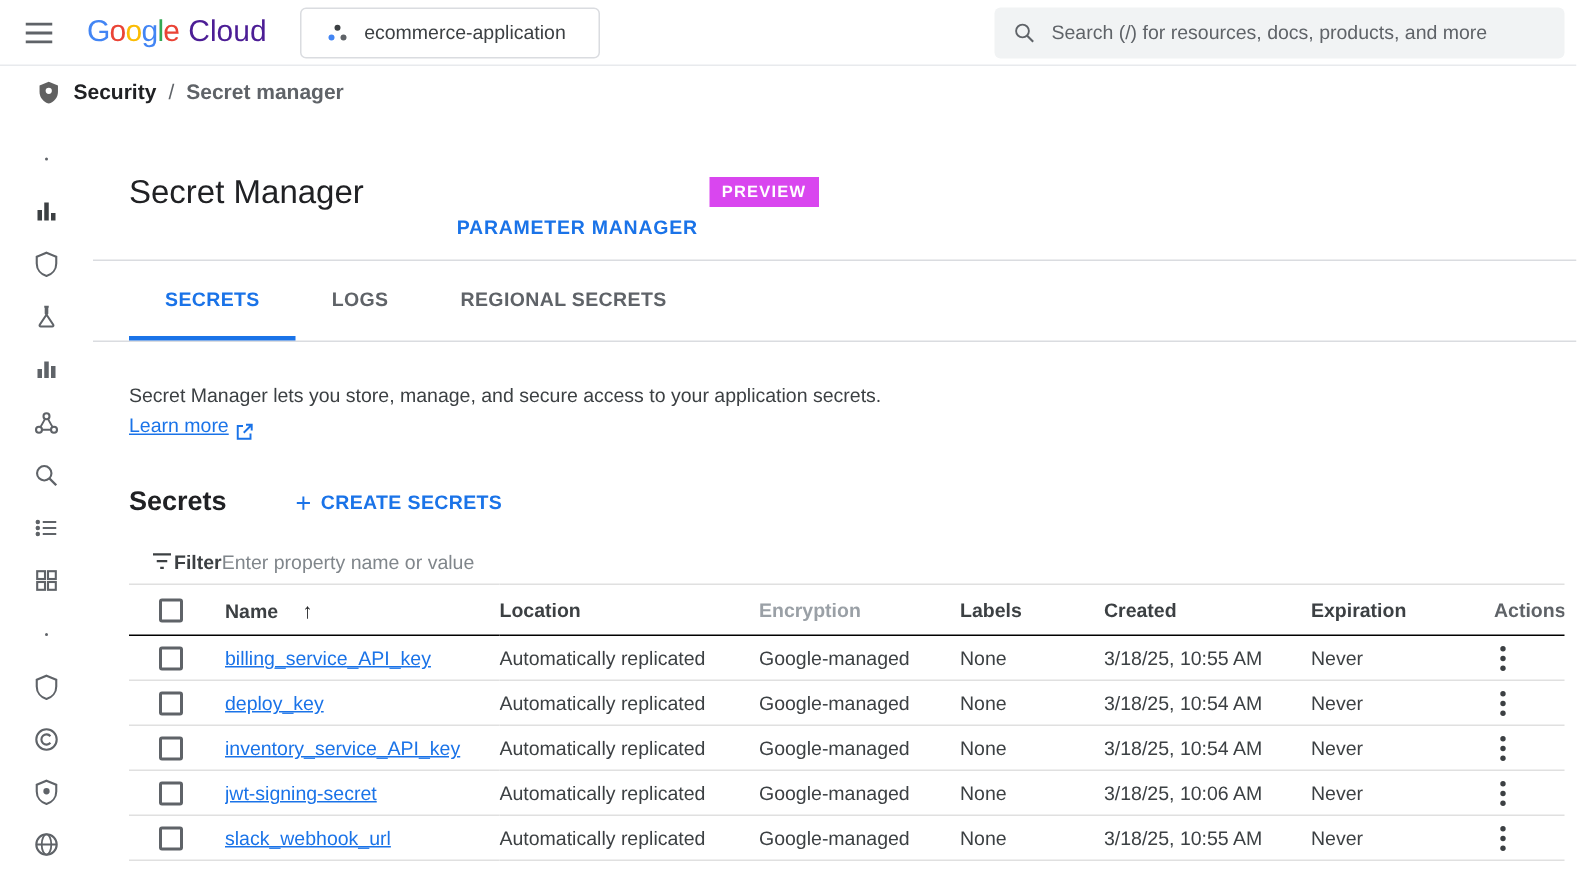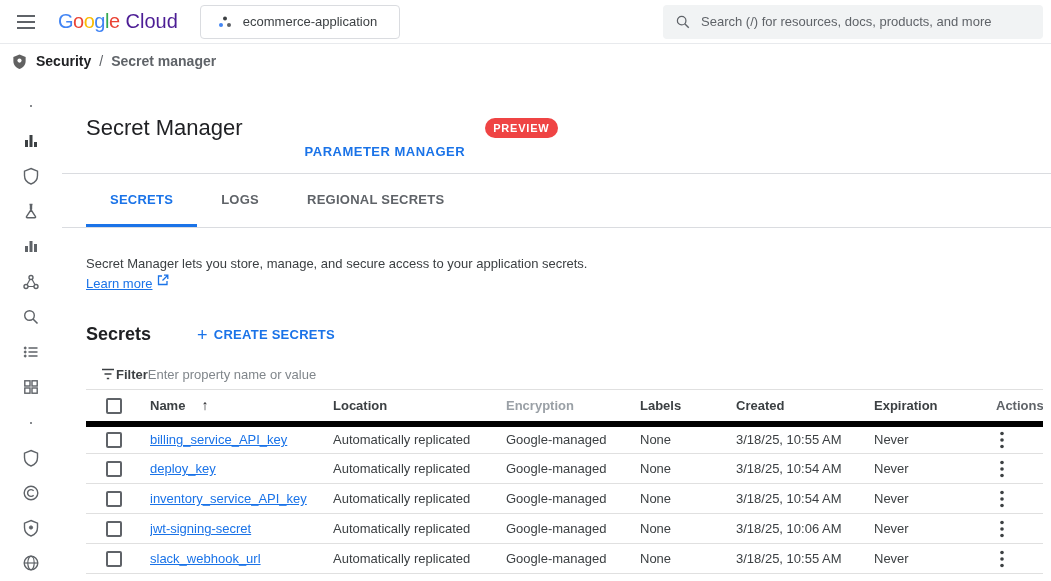--- a/index.html
+++ b/index.html
@@ -16,65 +16,65 @@
   .project-btn { display:flex; align-items:center; gap:10px; height:34px; padding:0 16px;
     border:1px solid #dadce0; border-radius:4px; background:#fff; font-size:13px; color:#3c4043;
     font-family:inherit; cursor:pointer; min-width:200px; }
   .search { margin-left:auto; width:380px; height:34px; background:#f1f3f4; border-radius:4px;
     display:flex; align-items:center; padding:0 12px; gap:10px; }
   .search input { border:none; background:transparent; outline:none; flex:1; font-size:13px;
     font-family:inherit; color:#202124; }
   .search input::placeholder { color:#5f6368; }
 
   
-  .crumbbar { height:34px; display:flex; align-items:center; gap:8px; font-size:14px;margin-left:11px; }
+  .crumbbar { height:34px; display:flex; align-items:center; gap:8px; padding-left:24px; font-size:14px; }
   .crumb-section { color:#202124; font-weight:bold; }
   .crumb-sep { color:#5f6368; }
   .crumb-page { color:#5f6368; font-weight:bold; }
 
   
   .body { display:flex; height:503px; }
   .sidebar { width:62px; flex:0 0 62px; display:flex; flex-direction:column; align-items:center; padding-top:10px; }
   .side-item { width:36px; height:36px; display:flex; align-items:center; justify-content:center; cursor:pointer; border-radius:50%; }
   .content { flex:1; min-width:0; }
 
   
   .title-row { display:flex; align-items:center; padding:18px 0 14px 24px; border-bottom:1px solid #dadce0; }
   .page-title { font-size:22px; font-weight:normal; color:#202124; }
   .pm-link { margin-left:62px; font-size:13px; font-weight:bold; letter-spacing:.5px; color:#1a73e8; text-decoration:none; cursor:pointer;margin-top:48px; }
-  .preview-badge { margin-left:20px; background:#ef4444; color:#fff; font-size:11px; font-weight:bold;
-    letter-spacing:.8px; padding:4px 8px; border-radius:10px; }
+  .preview-badge { margin-left:8px; background:#d946ef; color:#fff; font-size:11px; font-weight:bold;
+    letter-spacing:.8px; padding:4px 8px; border-radius:0; }
 
   
   .tabs { display:flex; padding-left:24px; border-bottom:1px solid #dadce0; height:54px; }
   .tab { display:flex; align-items:center; padding:0 24px; font-size:13px; font-weight:bold;
     letter-spacing:.25px; color:#5f6368; cursor:pointer; border-bottom:3px solid transparent; }
   .tab.active { color:#1a73e8; border-bottom-color:#1a73e8; }
 
   
   .desc-wrap { padding:26px 0 0 24px; font-size:13px; color:#3c4043; line-height:20px; }
-  .learn-link { color:#1a73e8; text-decoration:underline; cursor:pointer; display:inline-flex; align-items:flex-start; gap:5px; }
+  .learn-link { color:#1a73e8; text-decoration:underline; cursor:pointer; display:inline-flex; align-items:flex-end; gap:5px; }
 
   
   .secrets-row { display:flex; align-items:center; padding:30px 0 0 24px; }
   .secrets-title { font-size:18px; color:#202124; }
   .create-btn { margin-left:46px; border:none; background:none; color:#1a73e8; font-size:13px;
     font-weight:bold; letter-spacing:.25px; display:flex; align-items:center; gap:6px; cursor:pointer; font-family:inherit; }
   .plus { font-size:18px; font-weight:normal; line-height:1; }
 
   
   .table-card { margin:14px 8px 0 24px; }
   .filter-row { height:30px; display:flex; align-items:center; padding-left:14px; }
   .filter-label { font-size:13px; font-weight:bold; color:#3c4043; }
   .filter-row input { flex:1; border:none; outline:none; font-size:13px; font-family:inherit; color:#202124; }
   .filter-row input::placeholder { color:#80868b; }
 
   table { width:100%; border-collapse:collapse; table-layout:fixed; }
   th, td { text-align:left; font-size:13px; padding:0 8px 0 0; overflow:hidden; white-space:nowrap; }
-  thead th { height:34px; color:#3c4043; font-weight:bold; border-top:1px solid #e0e0e0; border-bottom:6px solid #000000; }
+  thead th { height:34px; color:#3c4043; font-weight:bold; border-top:1px solid #e0e0e0; border-bottom:1px solid #000000; }
   thead th.light { color:#9aa0a6; }
   thead th.mid { color:#5f6368; font-weight:bold; }
   tbody td { height:30px; color:#3c4043; border-bottom:1px solid #e0e0e0; }
   .col-cb { padding-left:20px; }
   .col-act { padding-left:12px; }
   .cbx { display:inline-block; width:16px; height:16px; border:2px solid #5f6368; border-radius:2px; background:#fff; cursor:pointer; vertical-align:middle; }
   .name-link { color:#1a73e8; text-decoration:underline; cursor:pointer; }
   .sort-arrow { margin-left:16px; color:#202124; font-size:14px; }
   .dots-btn { border:none; background:none; cursor:pointer; padding:2px 4px; display:flex; align-items:center; }
 

